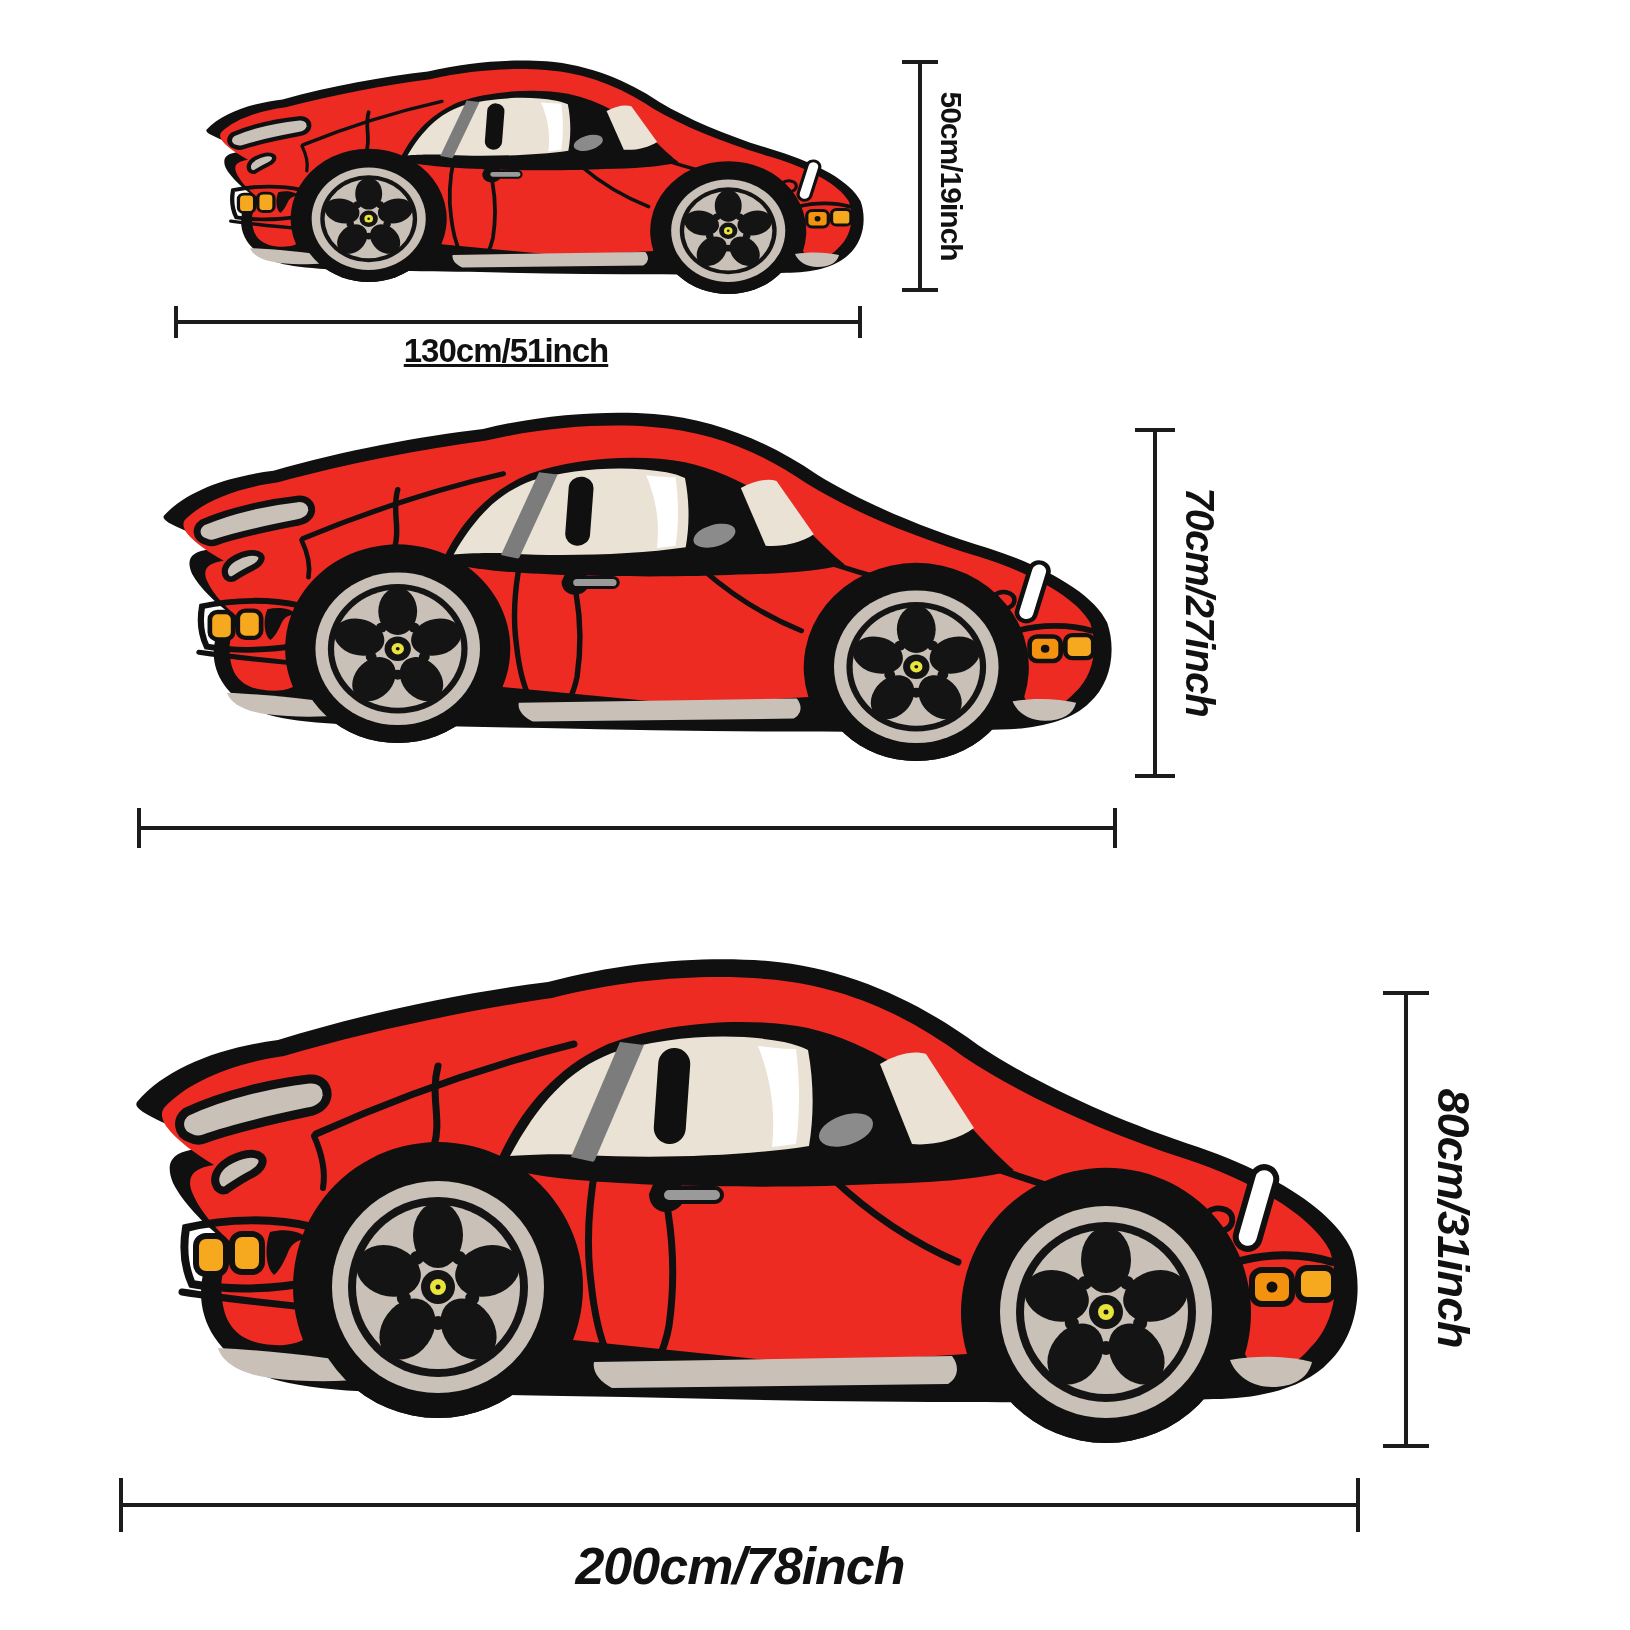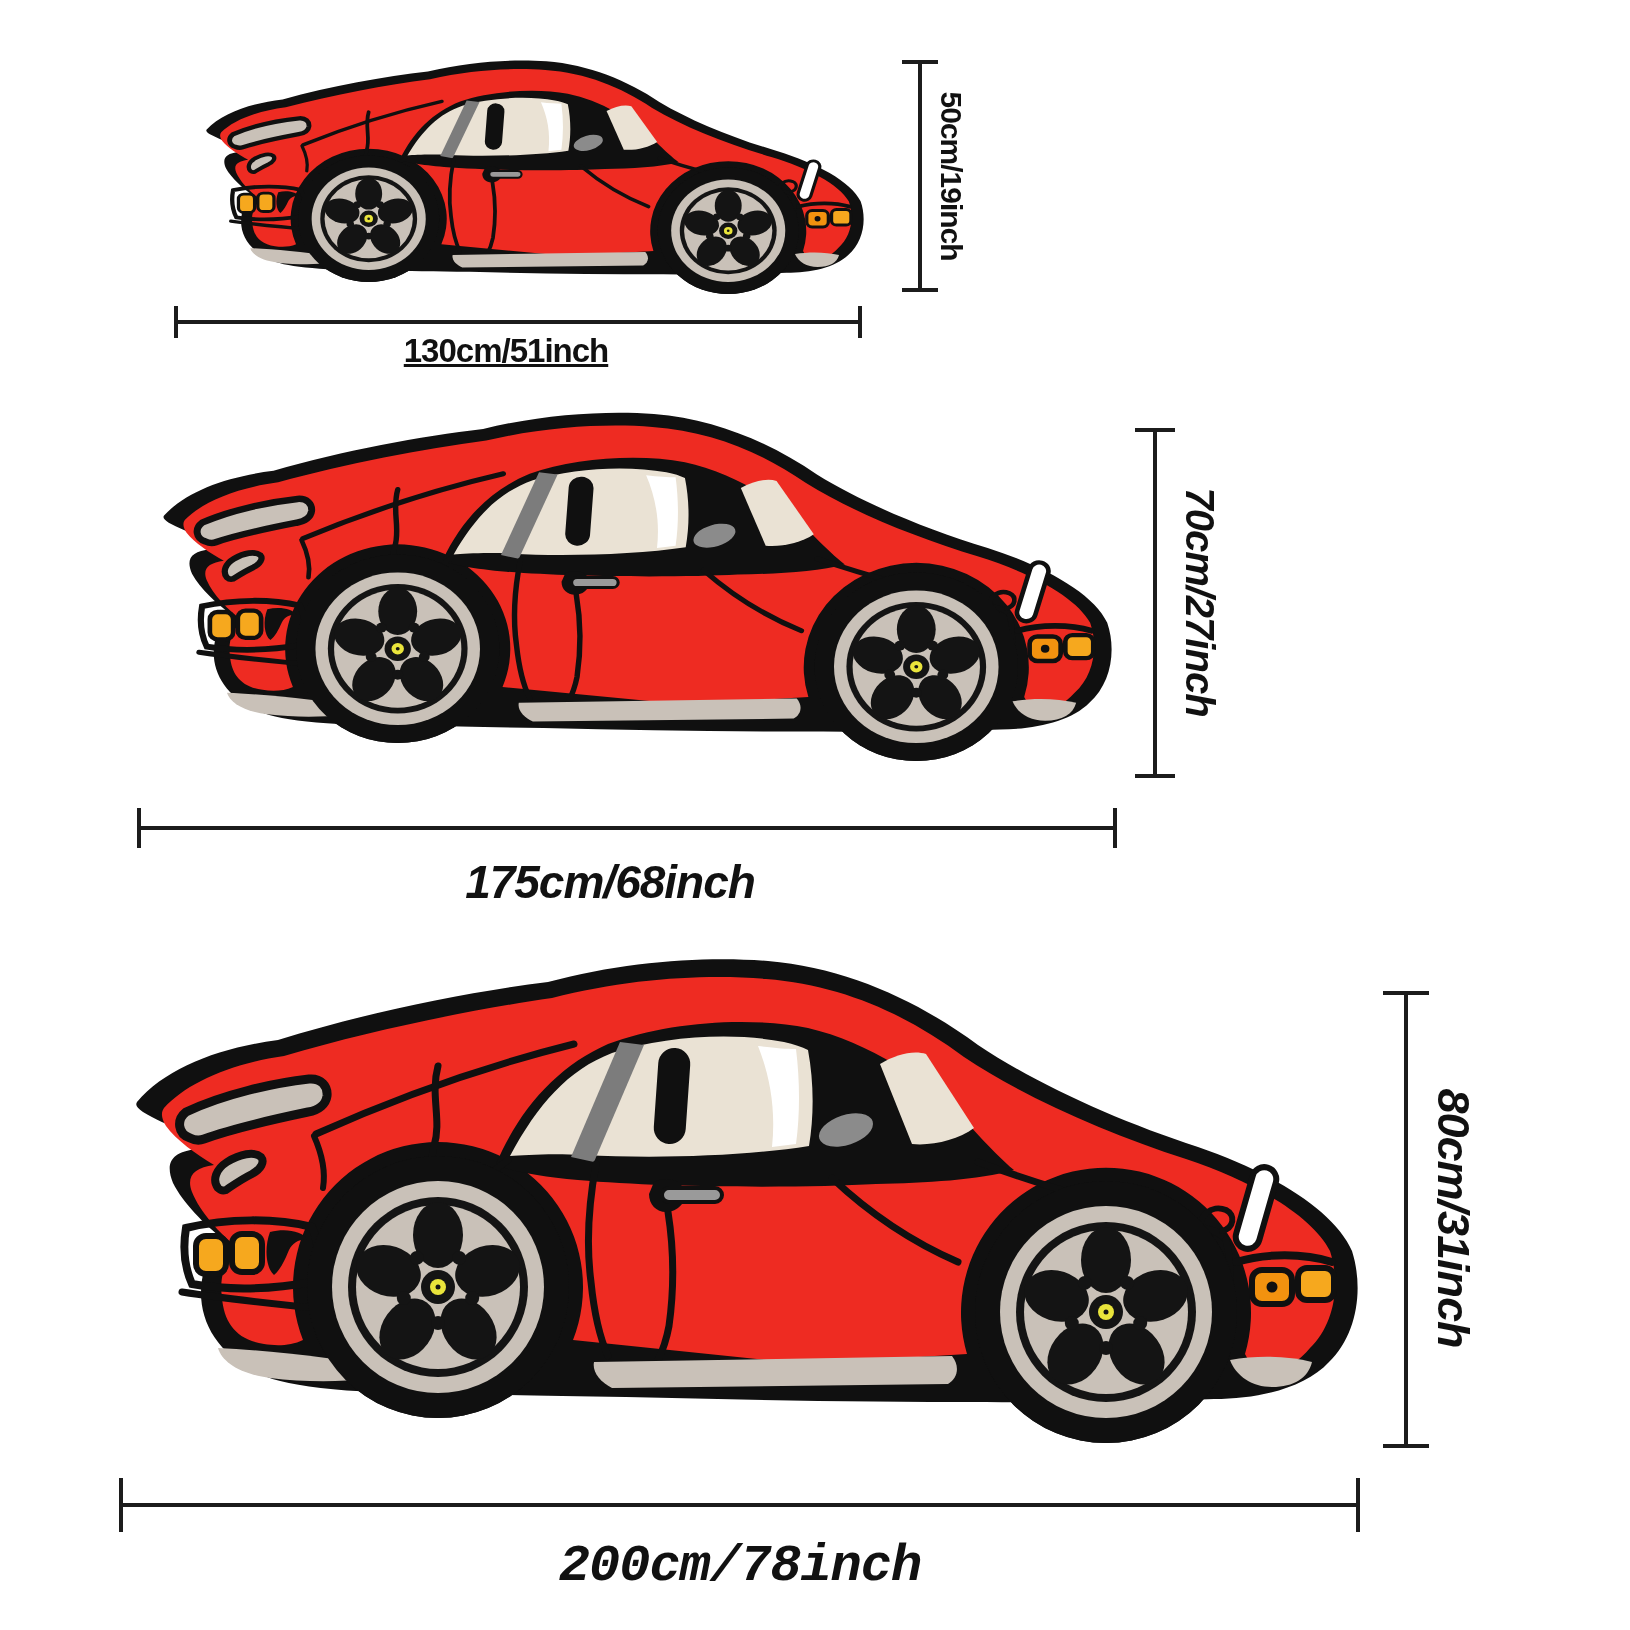--- a/index.html
+++ b/index.html
@@ -13,21 +13,21 @@
     position:absolute;white-space:nowrap;font-weight:bold;color:#111;
     transform:translate(-50%,-50%);letter-spacing:-1px;
   }
   .dim-label.rot{transform:translate(-50%,-50%) rotate(90deg);}
   .it{font-style:italic;}
   .fs-s{font-size:30px;}
   .fs-sh{font-size:33px;}
   .fs-m{font-size:40px;}
   .fs-mh{font-size:46px;}
   .fs-l{font-size:45px;}
-  .fs-lh{font-size:52px;font-family:Liberation Mono, monospace;}
+  .fs-lh{font-size:52px;}
 </style>
 </head>
 <body>
 
 <div class="canvas">
 
   <svg width="0" height="0" style="position:absolute" aria-hidden="true">
     <defs>
       <g id="wheel">
         <circle r="131" fill="#101010"></circle>
@@ -149,21 +149,20 @@
     </svg>
 
   <div class="dim-line" style="left:1153px;top:430px;width:4px;height:346px;"></div>
   <div class="dim-line" style="left:1135px;top:428px;width:40px;height:4px;"></div>
   <div class="dim-line" style="left:1135px;top:774px;width:40px;height:4px;"></div>
   <div class="dim-label rot it fs-m" style="left:1199px;top:602px;">70cm/27inch</div>
 
   <div class="dim-line" style="left:139px;top:826px;width:978px;height:4px;"></div>
   <div class="dim-line" style="left:137px;top:808px;width:4px;height:40px;"></div>
   <div class="dim-line" style="left:1113px;top:808px;width:4px;height:40px;"></div>
-  <div class="dim-label it fs-mh" style="left:610px;top:882px;">175cm/68inch</div>
 
   <svg class="car" style="left:106px;top:950px;" width="1256" height="497" viewBox="0 0 1256 497" preserveAspectRatio="none">
       <use href="#car-art"></use>
     </svg>
 
   <div class="dim-line" style="left:1404px;top:993px;width:4px;height:455px;"></div>
   <div class="dim-line" style="left:1383px;top:991px;width:46px;height:4px;"></div>
   <div class="dim-line" style="left:1383px;top:1444px;width:46px;height:4px;"></div>
   <div class="dim-label rot it fs-l" style="left:1453px;top:1218px;">80cm/31inch</div>
 

